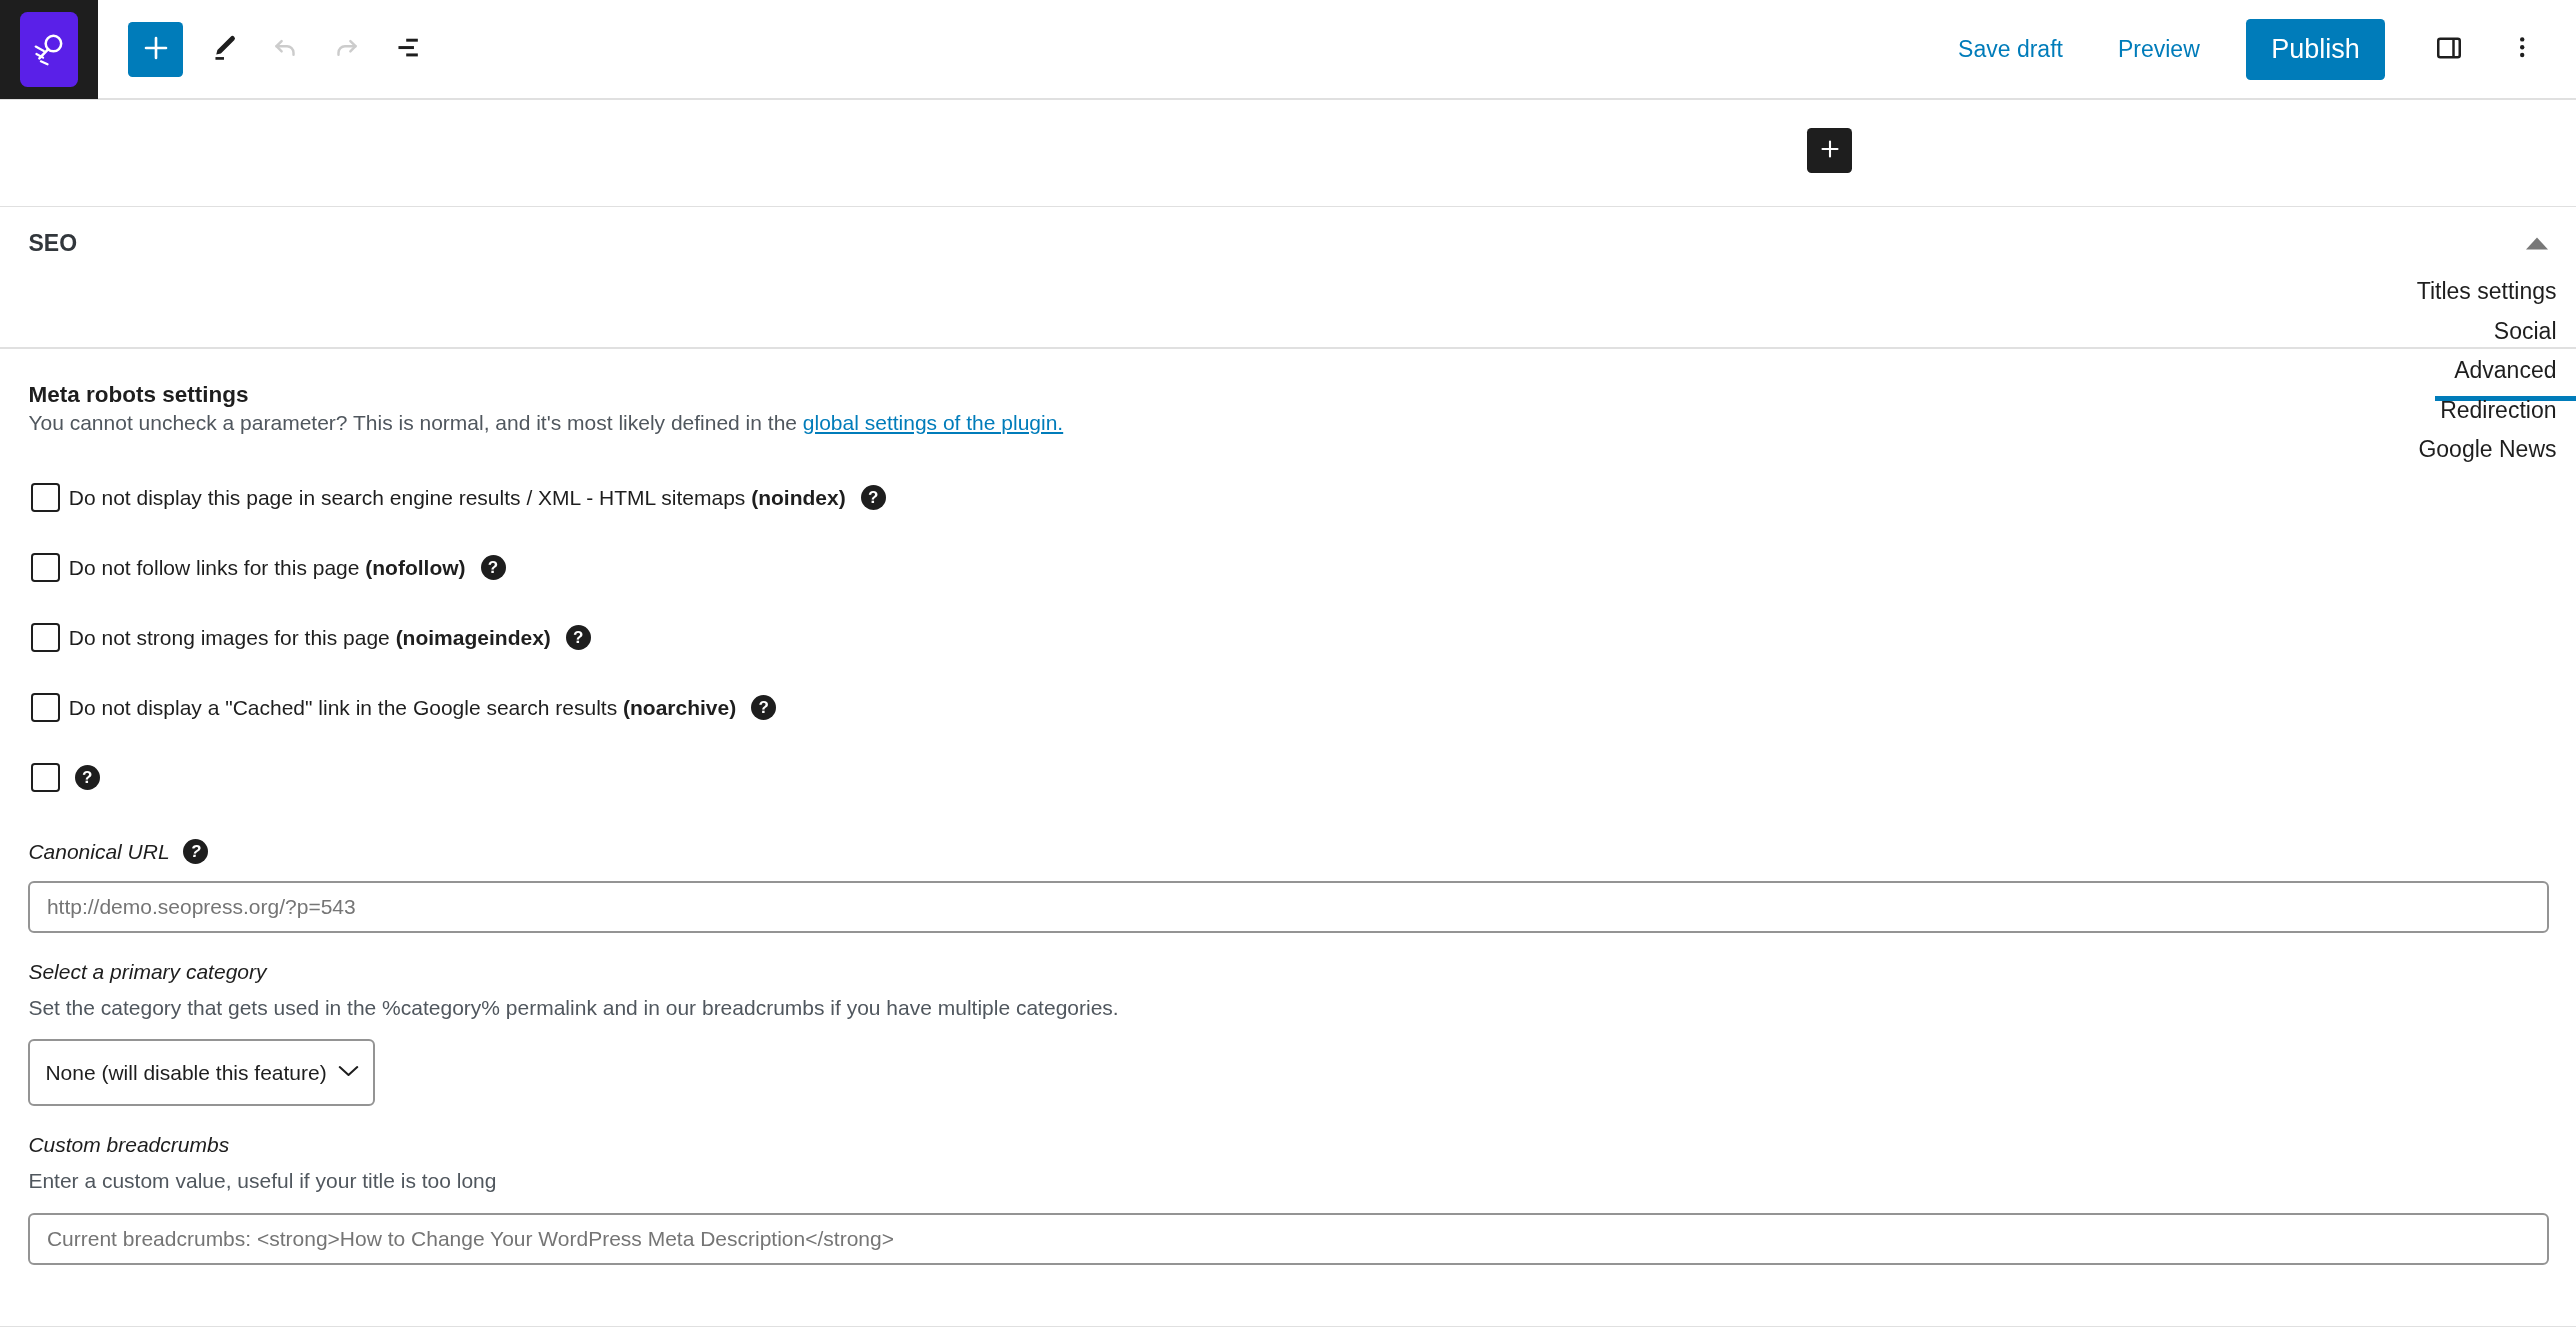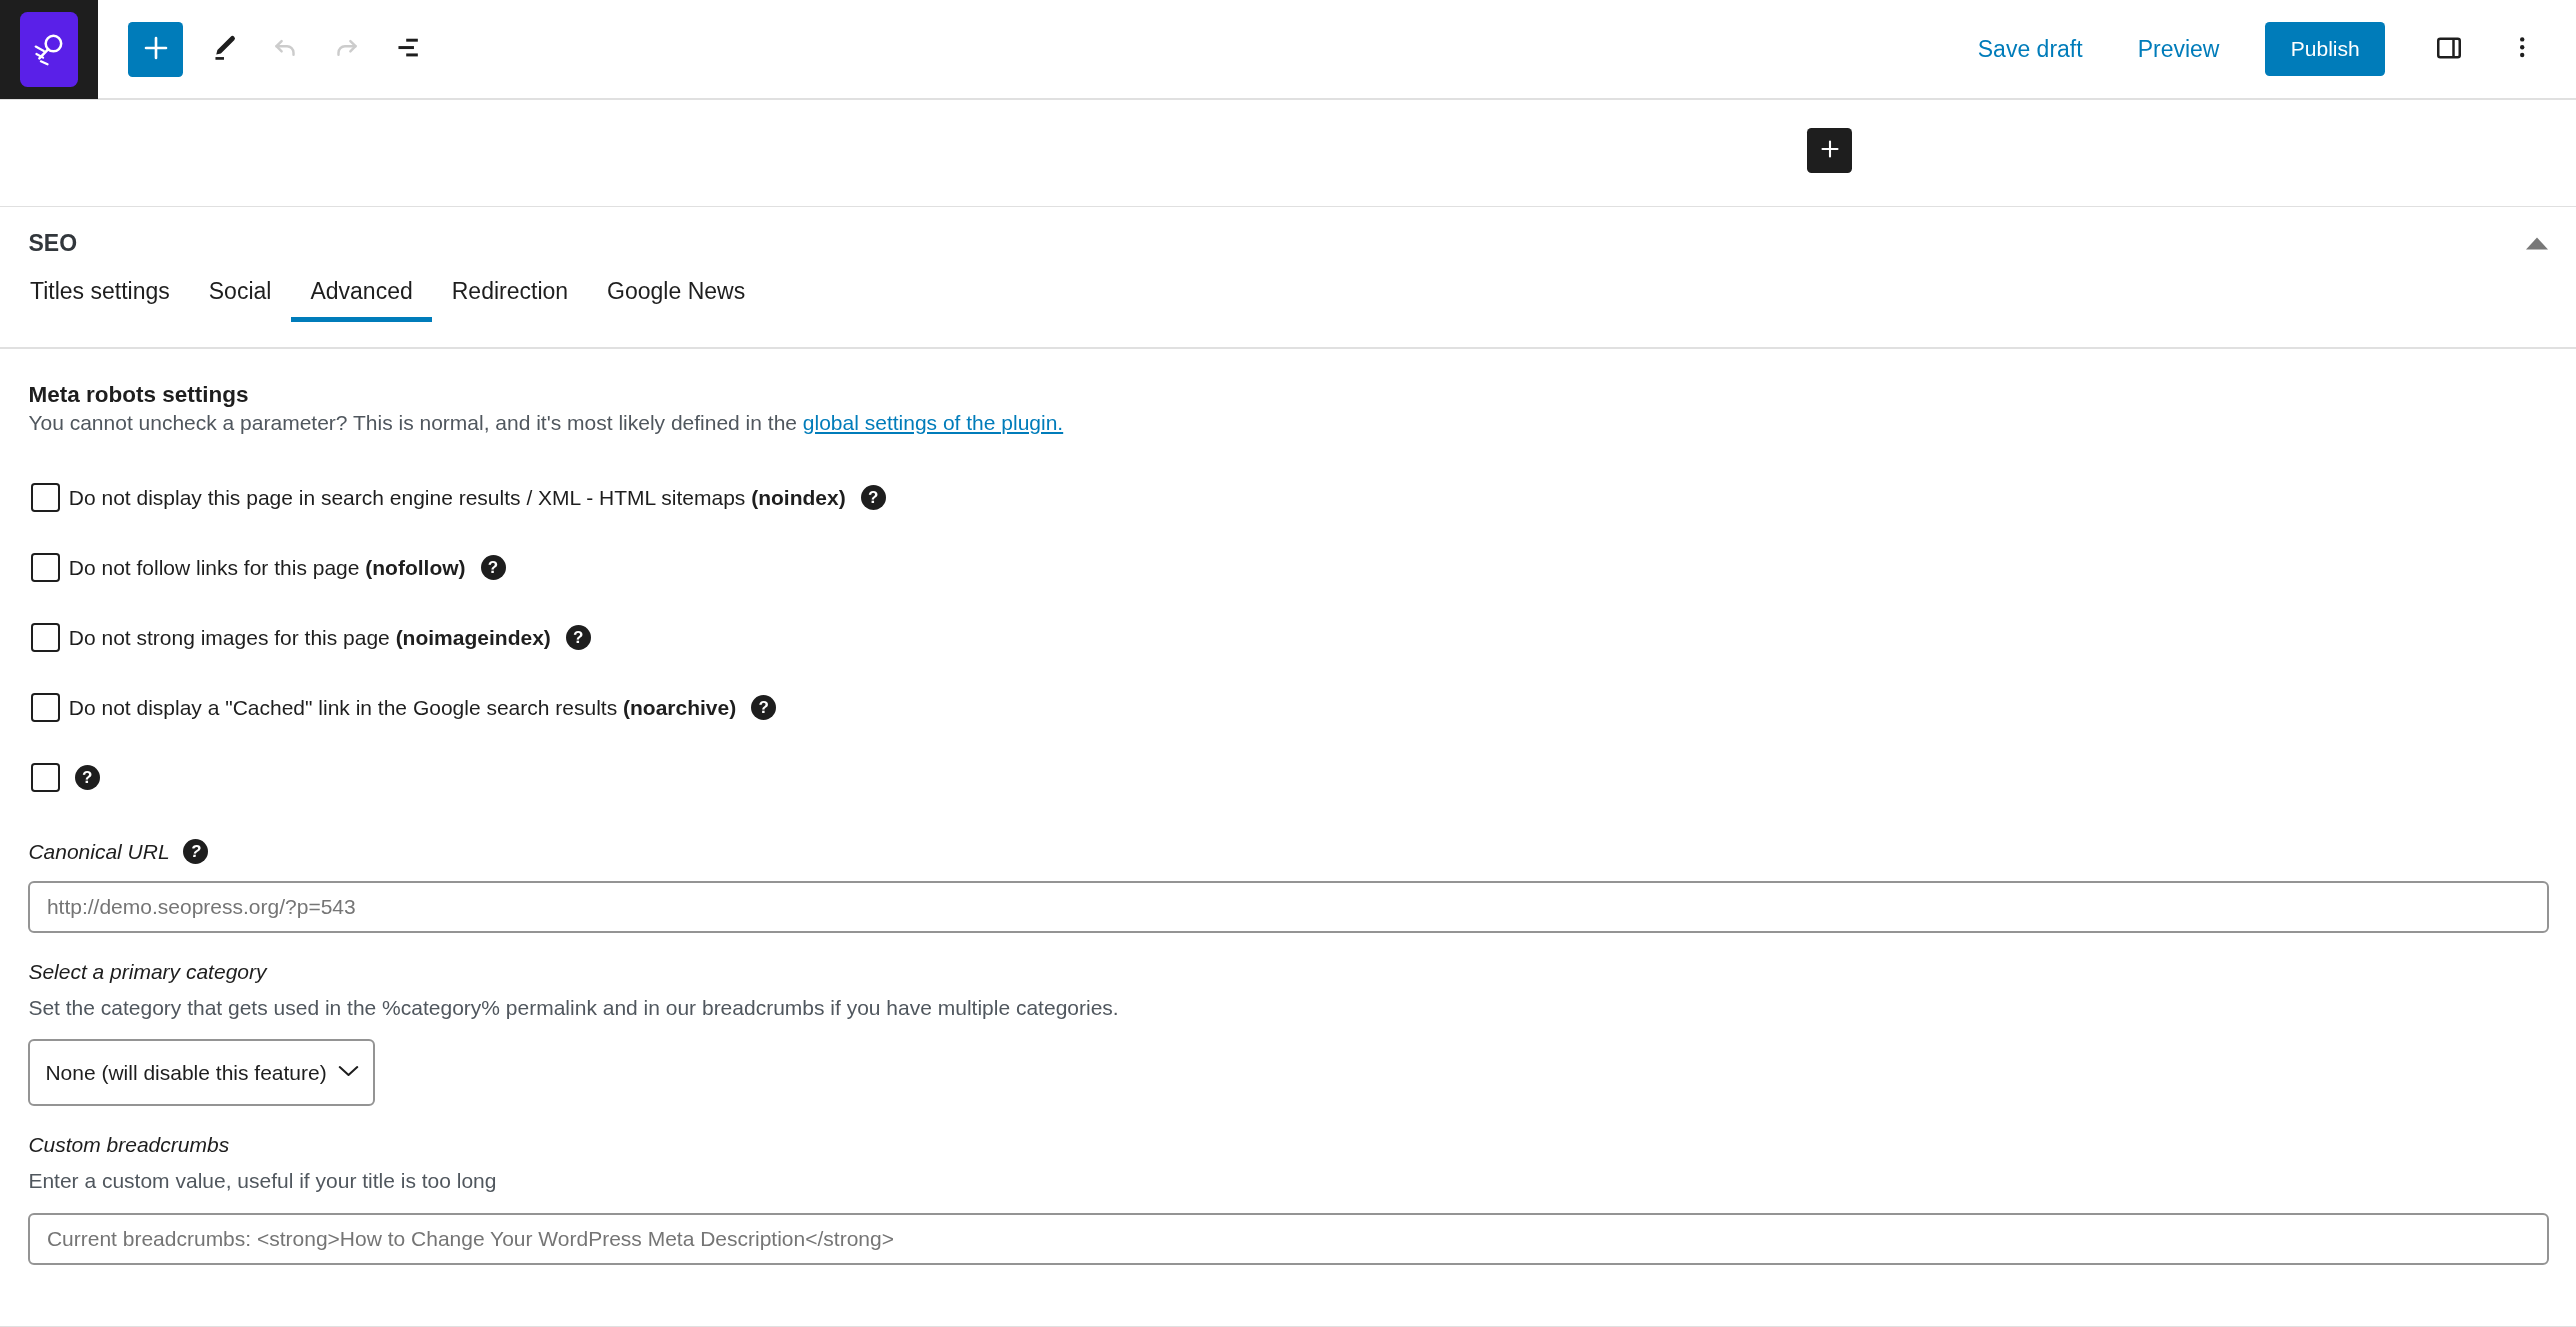--- a/index.html
+++ b/index.html
@@ -69,21 +69,21 @@
     font-size: 23px;
     font-family: "Liberation Sans", sans-serif;
     padding: 13.5px 19.5px;
     cursor: pointer;
     white-space: nowrap;
   }
   .publish-btn {
     background: #007cba;
     color: #ffffff;
     border: none;
-    font-size: 21px;
+    font-size: 27px;
     font-family: "Liberation Sans", sans-serif;
     padding: 15px 25.4px;
     border-radius: 4.5px;
     cursor: pointer;
     margin-left: 10.5px;
     margin-right: 19.5px;
     white-space: nowrap;
   }
   .icon-btn {
     width: 57px; height: 57px;
@@ -142,24 +142,25 @@
   }
   .caret-up {
     width: 0; height: 0;
     border-left: 11.2px solid transparent;
     border-right: 11.2px solid transparent;
     border-bottom: 12.7px solid #787878;
   }
 
   
   .tabs {
-    display: flex; align-items: flex-start;
+    display: flex; align-items: flex-end;
     padding: 0 0 0 10.5px;
     border-bottom: 2.2px solid #e0e0e0;
     height: 69px;
+    flex-direction: column;
   }
   .tab {
     background: transparent; border: none;
     font-size: 23px;
     color: #1e1e1e;
     font-family: "Liberation Sans", sans-serif;
     padding: 0 19.5px 16.5px 19.5px;
     cursor: pointer;
     position: relative;
     white-space: nowrap;

